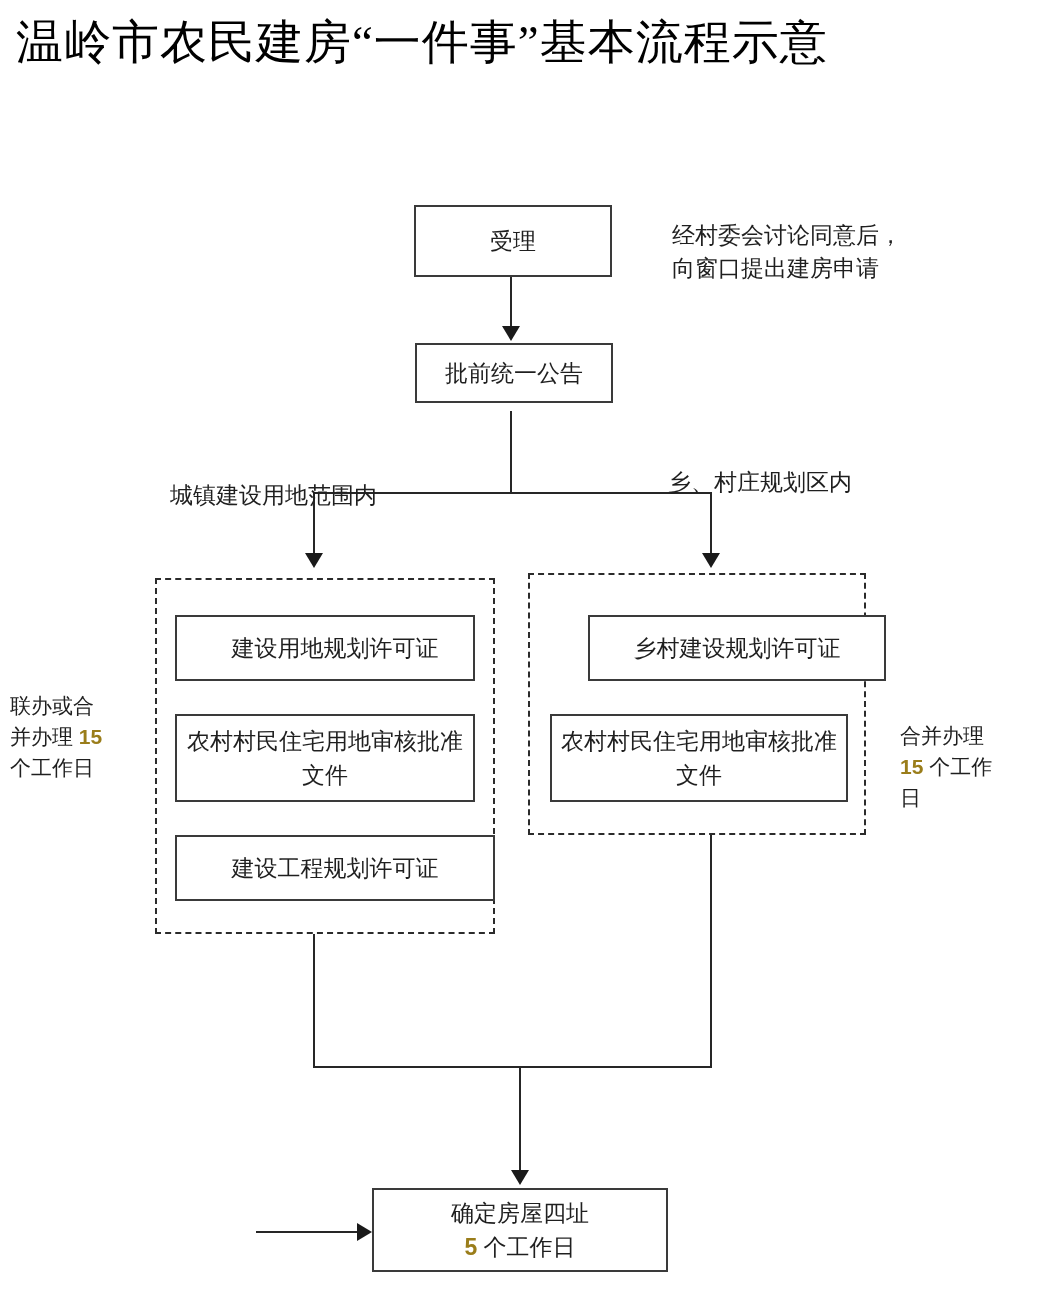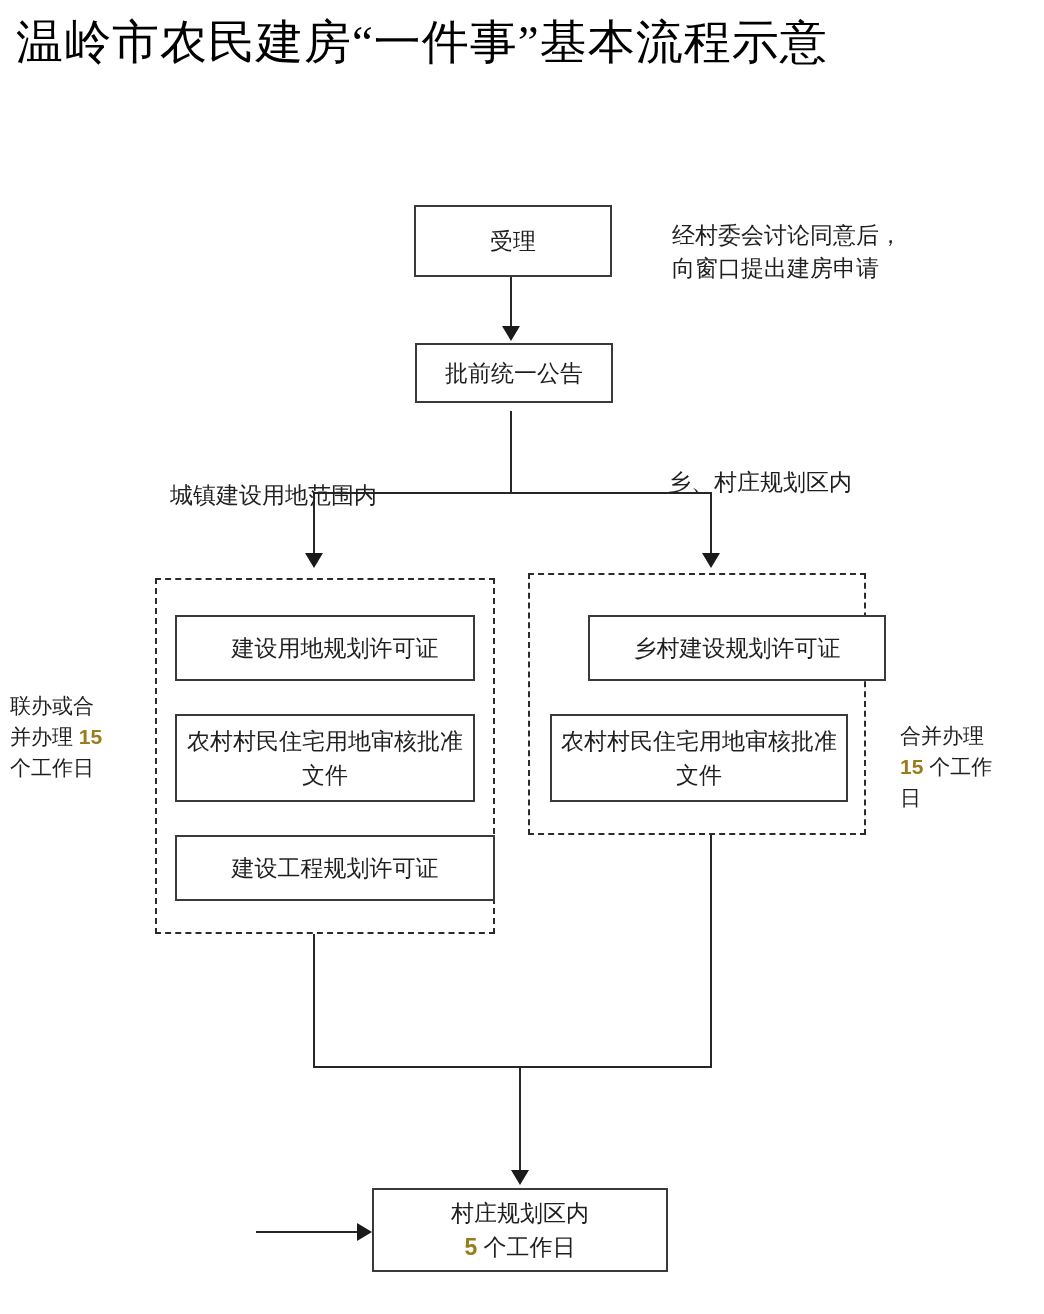--- a/index.html
+++ b/index.html
@@ -186,17 +186,17 @@
   <div class="hline" style="left:313px; top:1066px; width:399px;"></div>
 
   <div class="vline" style="left:519px; top:1066px; height:105px;"></div>
   <div class="arrow-down" style="left:511px; top:1170px;"></div>
 
 
   <div class="hline" style="left:256px; top:1231px; width:102px;"></div>
   <div class="arrow-right" style="left:357px; top:1223px;"></div>
 
   <div class="box two-line" style="left:372px; top:1188px; width:296px; height:84px; flex-direction:column;">
-    <span>村庄规划区内</span>
+    <span>确定房屋四址</span>
     <span><span class="num">5</span><span> 个工作日</span></span>
   </div>
 
 </div>
 
 </body></html>

